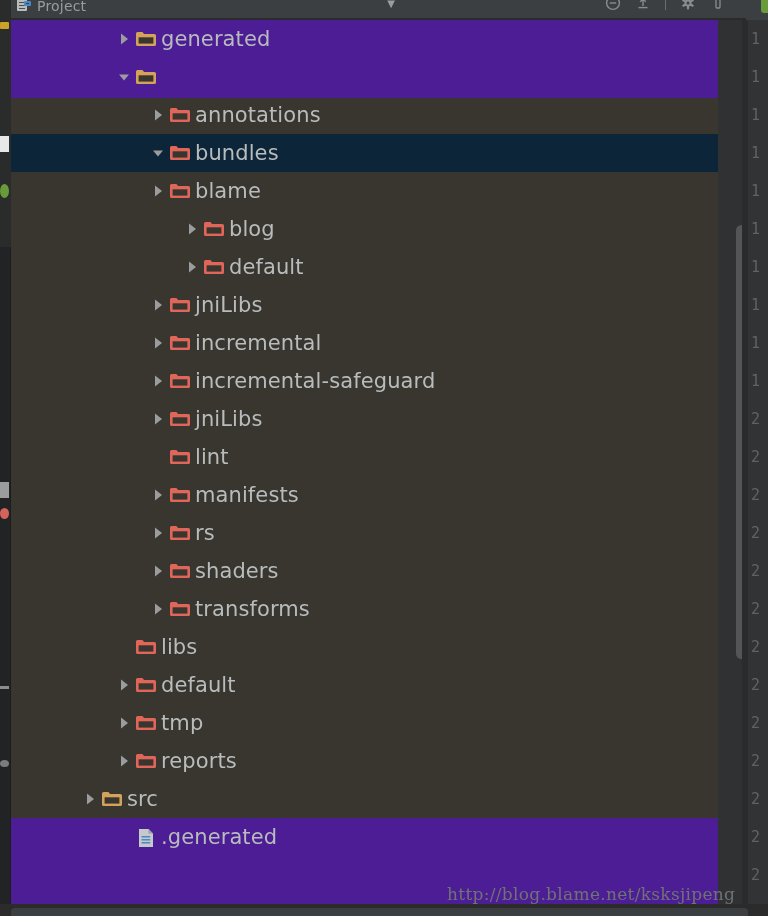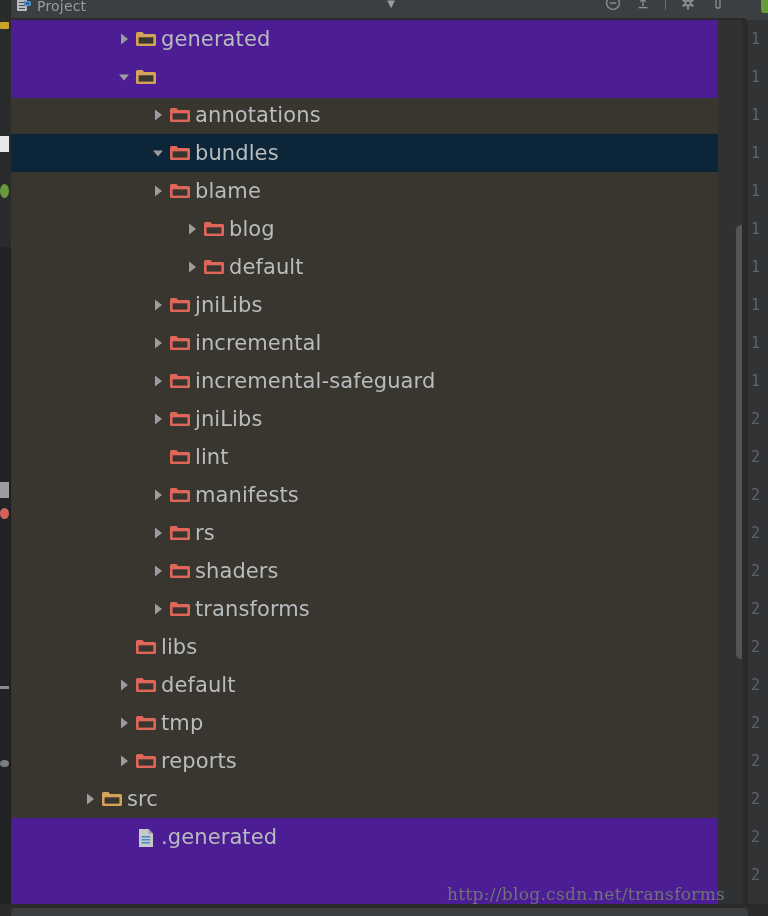--- a/index.html
+++ b/index.html
@@ -568,14 +568,14 @@
         <rect x="6" y="3" width="4" height="10" fill="none" stroke="#a8abad" stroke-width="1.3" rx="1"></rect>
       </svg>
     </span>
   </div>
 
   <div class="corner-green"></div>
 
   <div class="bottom-bg"></div>
   <div class="bottom-strip"></div>
 
-  <div class="watermark">http://blog.csdn.net/transforms</div>
+  <div class="watermark">http://blog.blame.net/ksksjipeng</div>
 </div>
 
 </body></html>

